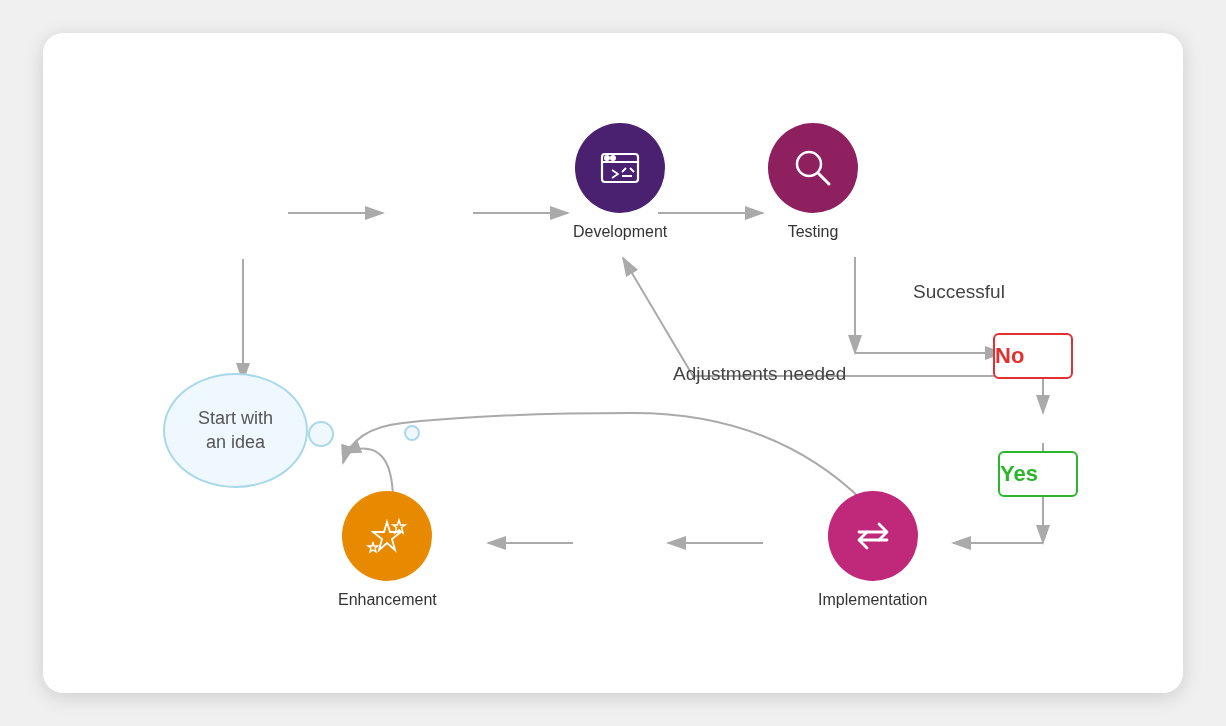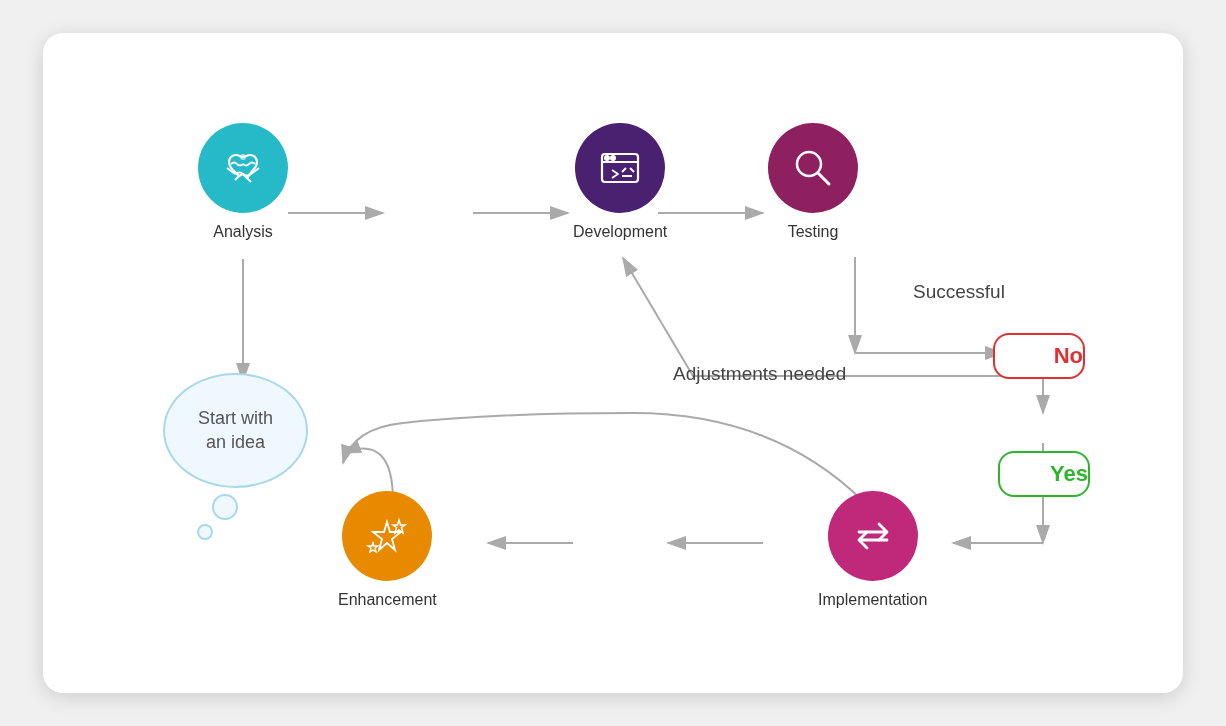--- a/index.html
+++ b/index.html
@@ -57,22 +57,22 @@
     .c-development { background: #4a2070; }
     .c-testing { background: #8e2060; }
     .c-implementation { background: #c0287a; }
     .c-maintenance { background: #d94c2a; }
     .c-enhancement { background: #e88a00; }
 
     
     .idea-bubble {
       position: absolute;
       display: flex;
-      flex-direction: column;
-      align-items: flex-end;
+      flex-direction: row;
+      align-items: center;
     }
     .bubble-main {
       width: 145px;
       height: 115px;
       border-radius: 50%;
       border: 2.5px solid #a8d8ea;
       background: #f0f8ff;
       display: flex;
       align-items: center;
       justify-content: center;
@@ -97,26 +97,26 @@
       border-radius: 50%;
       border: 2.5px solid #a8d8ea;
       background: #f0f8ff;
       margin-top: 4px;
       margin-right: 95px;
     }
 
     
     .decision-box {
       position: absolute;
-      width: 92px;
+      width: 80px;
       height: 46px;
-      border-radius: 16px;
-      display: flex;
-      align-items: center;
-      justify-content: flex-end;
+      border-radius: 6px;
+      display: flex;
+      align-items: center;
+      justify-content: flex-start;
       font-size: 22px;
       font-weight: 700;
     }
     .dec-no { border: 2.5px solid #e03030; color: #e03030; background: white; }
     .dec-yes { border: 2.5px solid #2db52d; color: #2db52d; background: white; }
 
     
     .arrows-svg {
       position: absolute;
       top: 0; left: 0;
@@ -175,36 +175,20 @@
 
     <path d="M 820 468 Q 730 380 590 380 Q 450 380 360 390 Q 310 395 300 430" stroke="#aaa" stroke-width="2" fill="none" marker-end="url(#arrowhead)"></path>
 
     <path d="M 350 468 Q 350 400 300 420" stroke="#aaa" stroke-width="2" fill="none" marker-end="url(#arrowhead)"></path>
 
     <line x1="1000" y1="346" x2="1000" y2="380" class="arrow-line" marker-end="none"></line>
 
     <line x1="812" y1="226" x2="812" y2="224" marker-end="none" stroke="#aaa" stroke-width="2"></line>
   </svg>
 
-  <div class="node" style="left:155px; top:90px;">
-    <div class="circle c-analysis">
-
-      <svg viewBox="0 0 48 48">
-        <path d="M14 26 C14 26 10 22 10 18 C10 14 13 11 17 11 C20 11 22 13 24 13 C26 13 28 11 31 11 C35 11 38 14 38 18 C38 22 34 26 34 26" stroke="white" stroke-width="2.2" fill="none"></path>
-        <path d="M14 26 L20 32 L24 30 L28 34 L34 26" stroke="white" stroke-width="2.2" fill="none" stroke-linejoin="round"></path>
-        <path d="M20 32 L16 36 M28 34 L32 38" stroke="white" stroke-width="2" fill="none"></path>
-        <circle cx="24" cy="13" r="2" fill="white" opacity="0.6"></circle>
-
-        <path d="M8 24 L16 30 M40 24 L32 30 M16 30 C18 28 22 28 24 30 C26 32 30 32 32 30" stroke="white" stroke-width="2" fill="none"></path>
-        <path d="M12 20 C14 18 16 18 18 20 C20 22 22 22 24 20" stroke="white" stroke-width="1.8" fill="none"></path>
-        <path d="M36 20 C34 18 32 18 30 20 C28 22 26 22 24 20" stroke="white" stroke-width="1.8" fill="none"></path>
-      </svg>
-    </div>
-    <div class="node-label">Analysis</div>
-  </div>
 
 
   <div class="node" style="left:530px; top:90px;">
     <div class="circle c-development">
 
       <svg viewBox="0 0 48 48">
         <rect x="6" y="10" width="36" height="28" rx="3" stroke="white" stroke-width="2.2" fill="none"></rect>
         <line x1="6" y1="18" x2="42" y2="18" stroke="white" stroke-width="2"></line>
         <circle cx="11" cy="14" r="2" fill="white"></circle>
         <circle cx="17" cy="14" r="2" fill="white"></circle>

